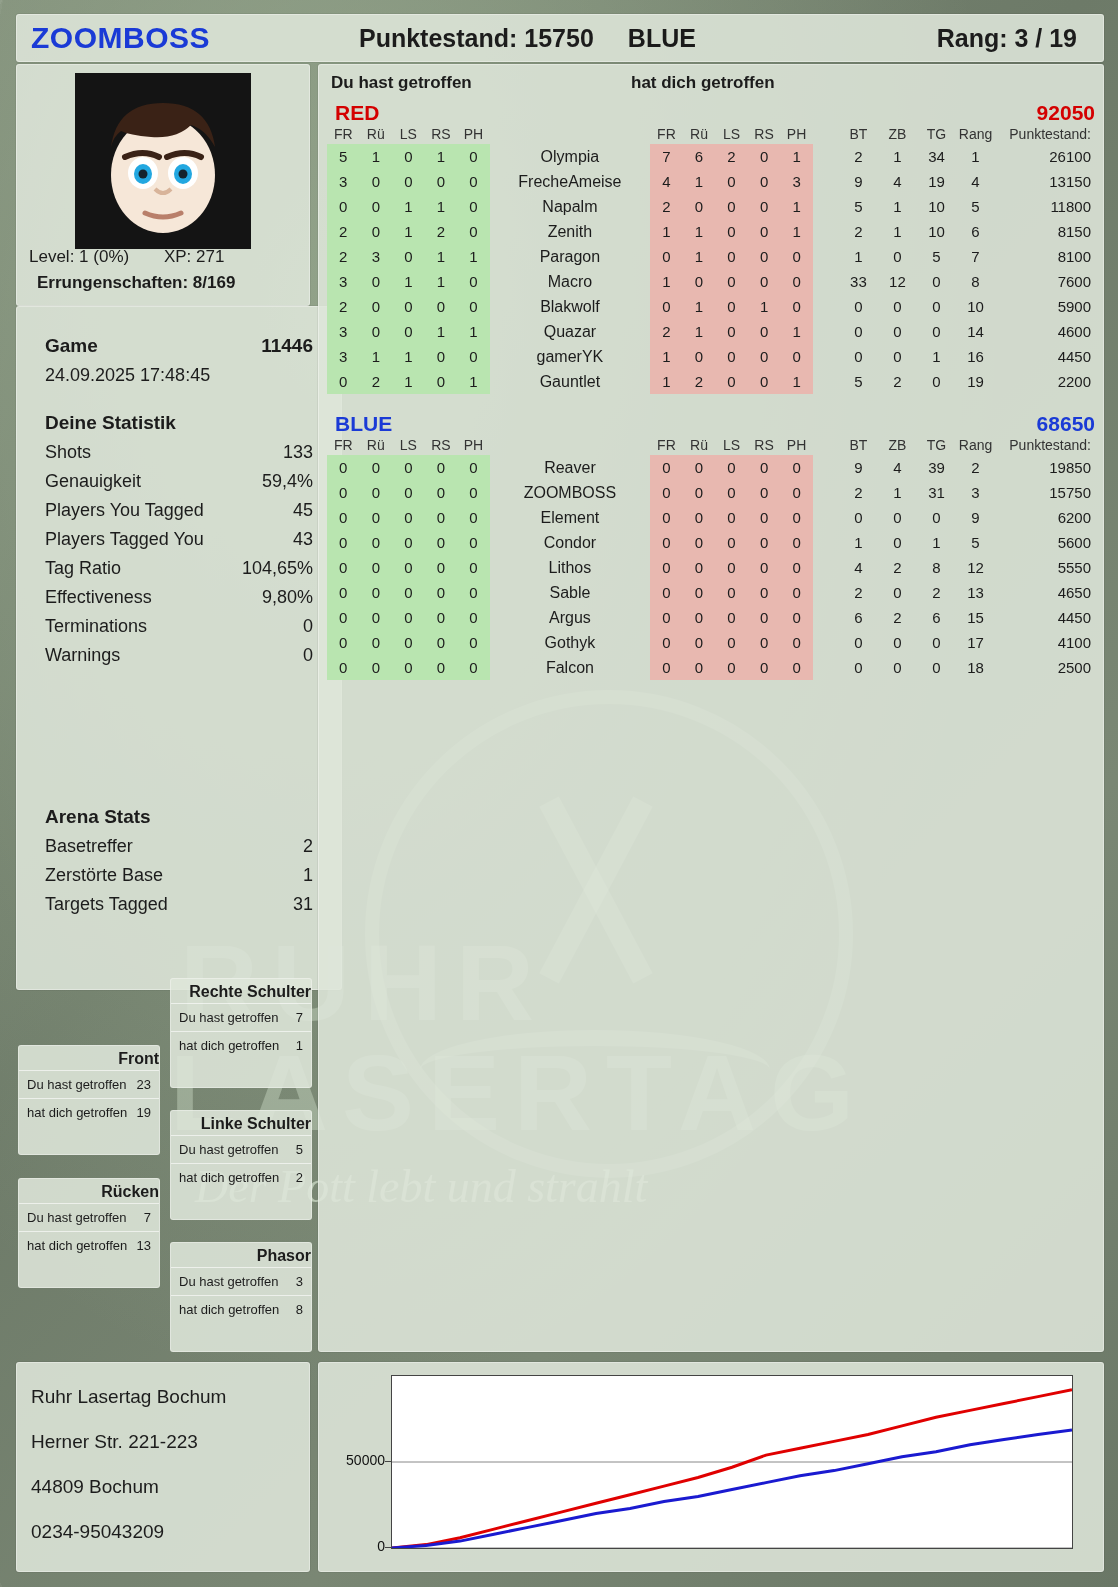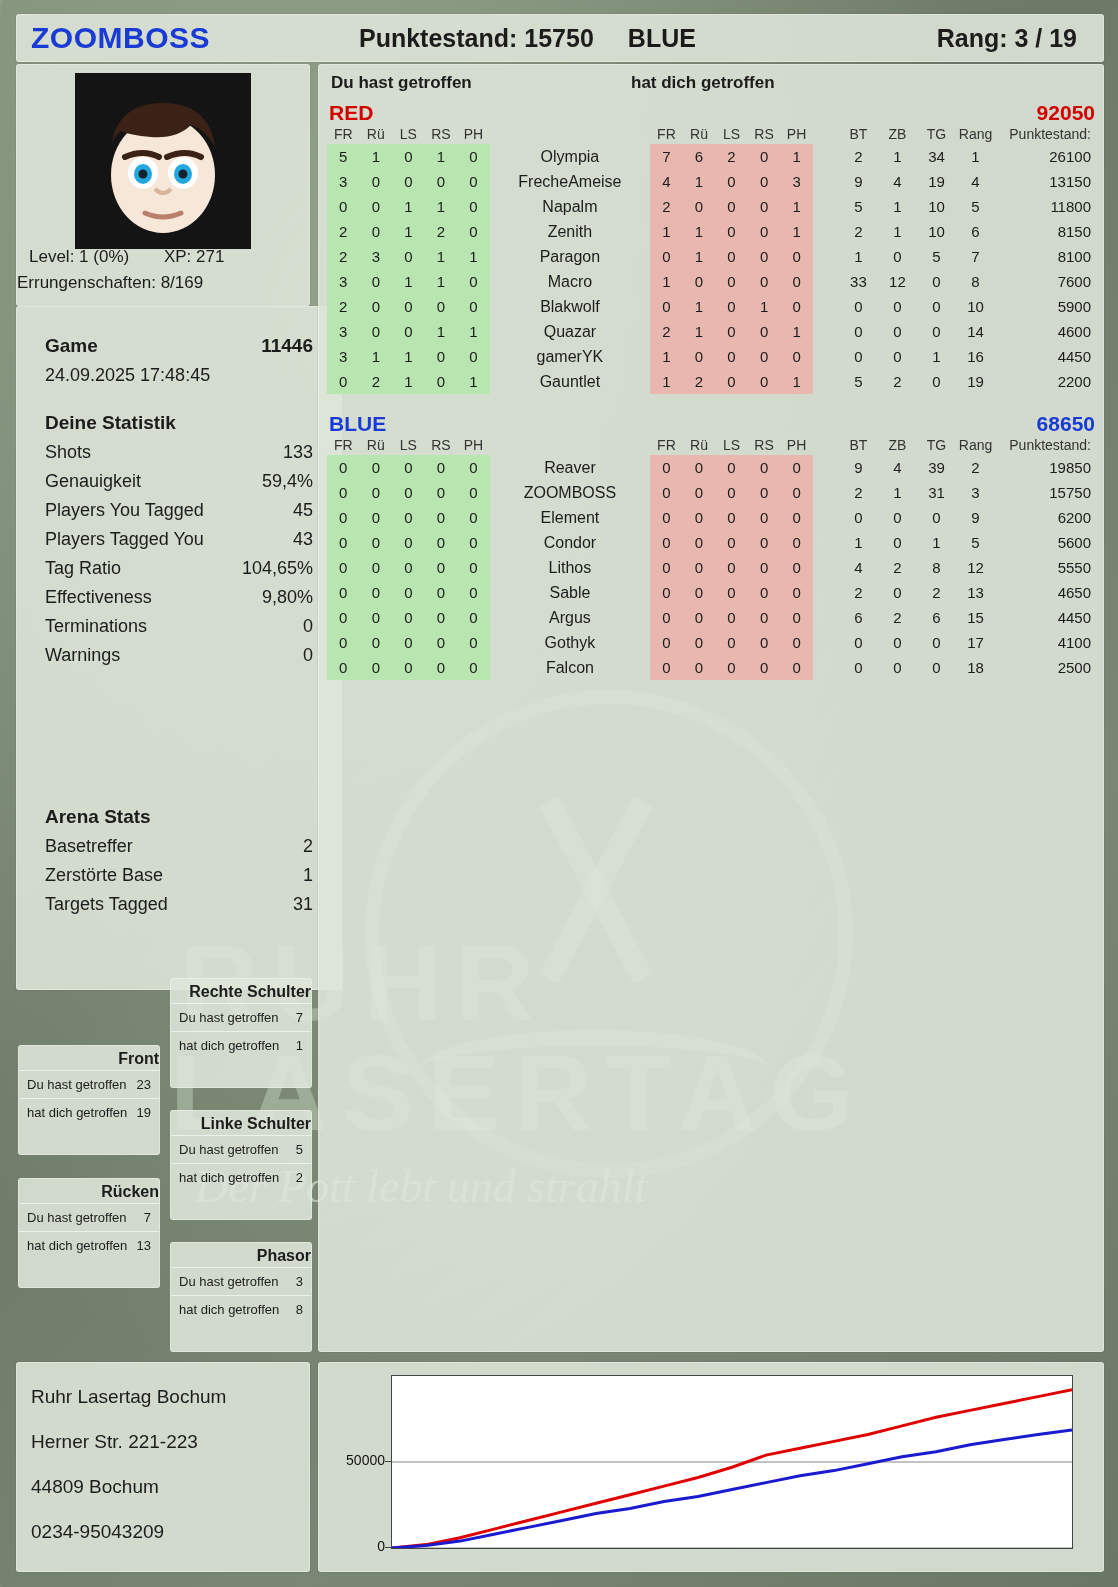--- a/index.html
+++ b/index.html
@@ -99,21 +99,21 @@
 
   
   #avatar-panel { left: 16px; top: 64px; width: 292px; height: 240px; }
   .avatar {
     position: absolute; left: 58px; top: 8px;
     width: 176px; height: 176px;
     background: #141414;
     overflow: hidden;
   }
   .lvl-line { position: absolute; left: 12px; bottom: 38px; font-size: 17px; }
-  .lvl-line2 { position: absolute; left: 0; bottom: 12px; font-size: 17px; }
+  .lvl-line2 { position: absolute; left: 20px; bottom: 12px; font-size: 17px; font-weight: bold; }
   .xp { margin-left: 30px; }
 
   #stats-panel { left: 16px; top: 306px; width: 292px; height: 650px; padding: 16px; }
   .s-row {
     display: flex; justify-content: space-between;
     font-size: 18px; padding: 4px 12px 4px 12px;
   }
   .s-head { font-weight: bold; font-size: 19px; }
   .gap { height: 18px; }
 
@@ -147,21 +147,21 @@
   .board-head {
     display: flex; font-size: 17px; font-weight: bold;
     padding: 8px 0 6px 0;
   }
   .board-head .a { margin-left: 12px; width: 300px; }
   .board-head .b { margin-left: 0px; }
 
   .team-title {
     font-size: 21px; font-weight: bold;
     display: flex; justify-content: space-between;
-    padding: 2px 8px 0 10px;
+    padding: 2px 8px 0 16px;
   }
   .team-red .name, .team-red .pts { color: #d40000; }
   .team-blue .name, .team-blue .pts { color: #1a3ad6; }
 
   table.sb {
     border-collapse: collapse;
     font-size: 15px;
     margin: 0 0 0 8px;
     width: 768px;
   }

